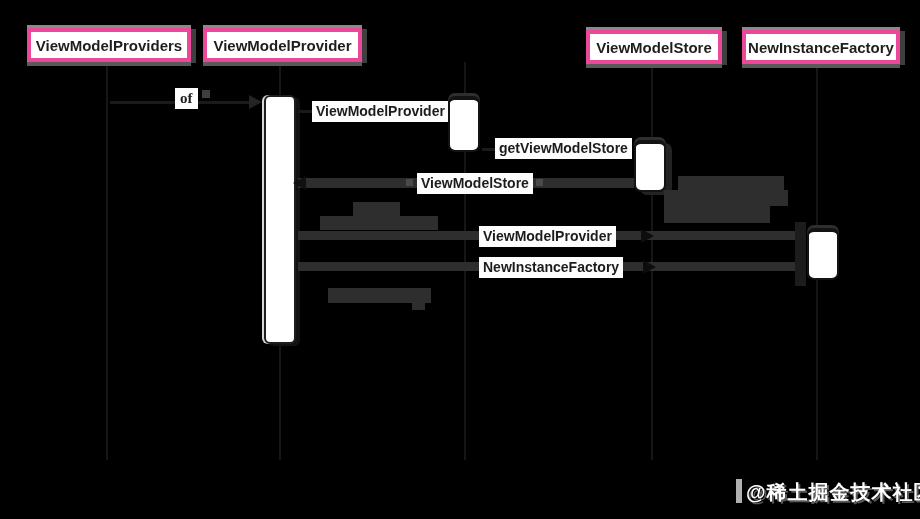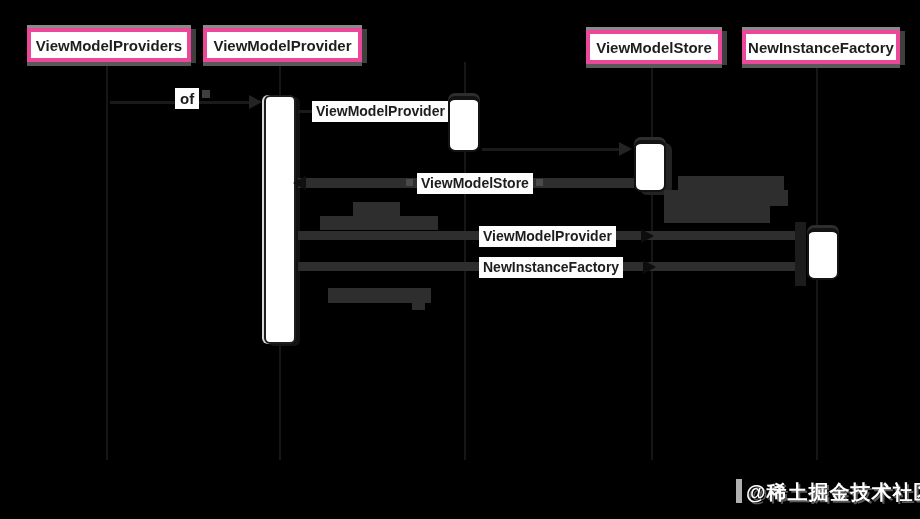--- a/index.html
+++ b/index.html
@@ -65,30 +65,31 @@
 
   <div class="actor" style="left:27px;top:28px;width:156px;">ViewModelProviders</div>
   <div class="actor" style="left:203px;top:28px;width:151px;">ViewModelProvider</div>
   <div class="actor" style="left:586px;top:30px;width:128px;">ViewModelStore</div>
   <div class="actor" style="left:742px;top:30px;width:150px;">NewInstanceFactory</div>
 
   <div class="activation" style="left:264px;top:95px;width:28px;height:245px;"></div>
 
   <div class="msg-line" style="left:110px;top:101px;width:145px;"></div>
   <div class="arrow-r dim" style="left:249px;top:95px;"></div>
-  <div class="chip small" style="left:175px;top:88px;">of</div>
+  <div class="chip small" style="left:175px;top:88px;font-family:Liberation Serif, serif;">of</div>
   <div class="tick" style="left:202px;top:90px;width:8px;height:8px;"></div>
 
   <div class="msg-line" style="left:298px;top:110px;width:137px;"></div>
   <div class="arrow-r dim" style="left:433px;top:104px;"></div>
   <div class="chip" style="left:312px;top:101px;">ViewModelProvider</div>
   <div class="obj cap-top" style="left:448px;top:96px;width:28px;height:50px;"></div>
 
   <div class="msg-line" style="left:482px;top:148px;width:139px;"></div>
   <div class="arrow-r dim" style="left:619px;top:142px;"></div>
+  <div class="chip" style="left:495px;top:138px;">getViewModelStore</div>
   <div class="obj shadow-right" style="left:634px;top:140px;width:28px;height:46px;"></div>
 
   <div class="msg-band" style="left:298px;top:178px;width:336px;"></div>
   <div class="arrow-l" style="left:293px;top:176px;"></div>
   <div class="tick" style="left:406px;top:179px;width:7px;height:7px;background:#4a4a4a;"></div>
   <div class="tick" style="left:536px;top:179px;width:7px;height:7px;background:#4a4a4a;"></div>
   <div class="chip" style="left:417px;top:173px;">ViewModelStore</div>
 
   <div class="dim-blob" style="left:678px;top:176px;width:106px;height:14px;"></div>
   <div class="dim-blob" style="left:664px;top:190px;width:124px;height:16px;"></div>

